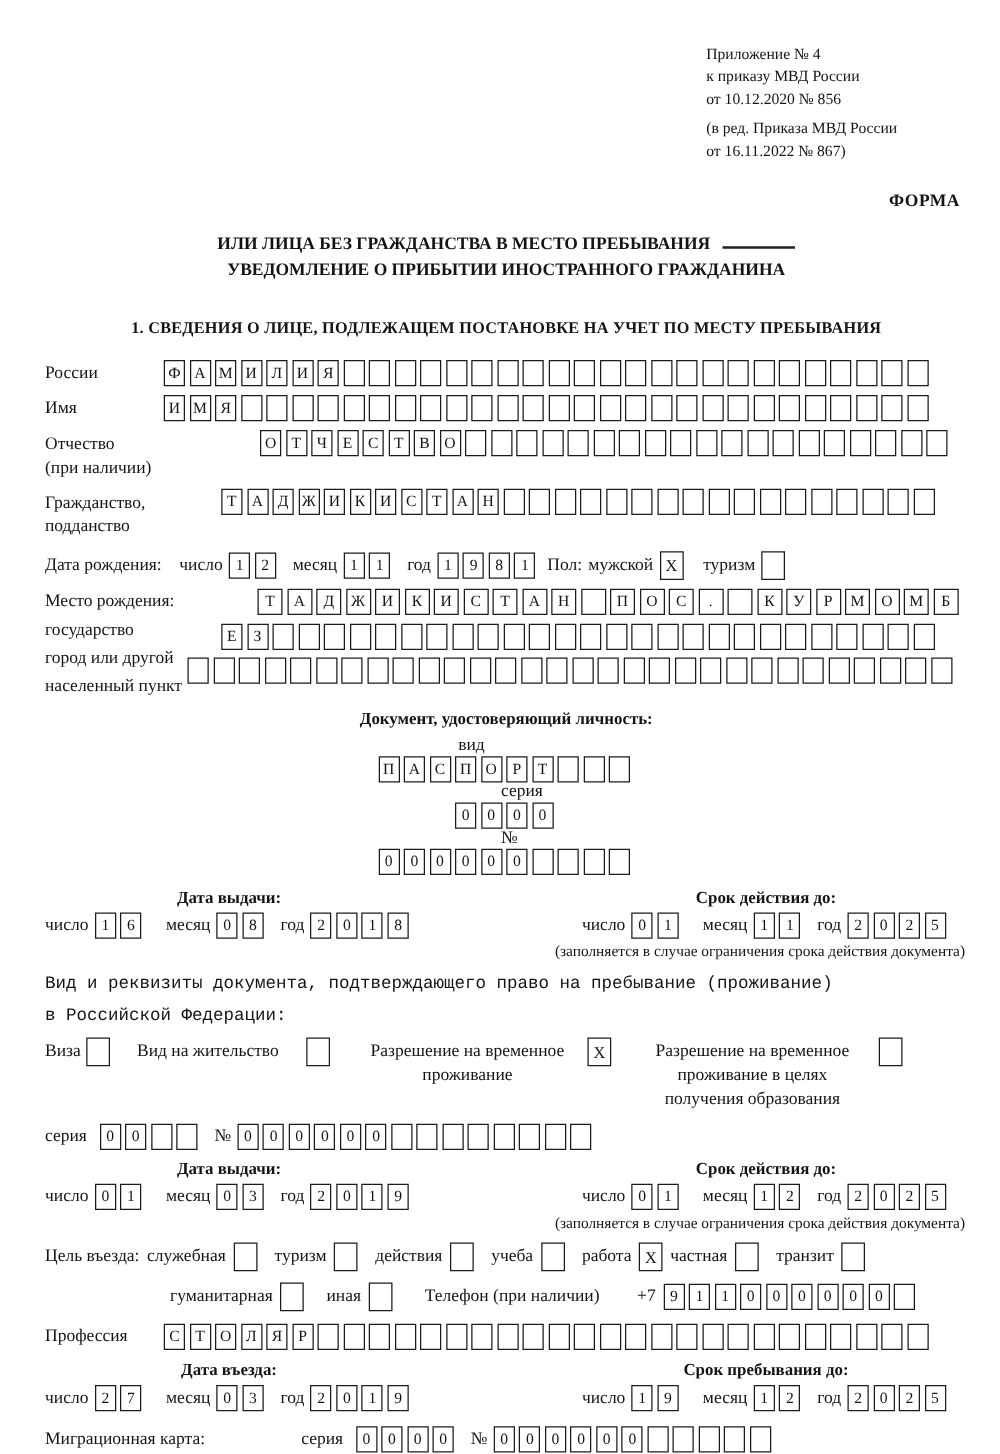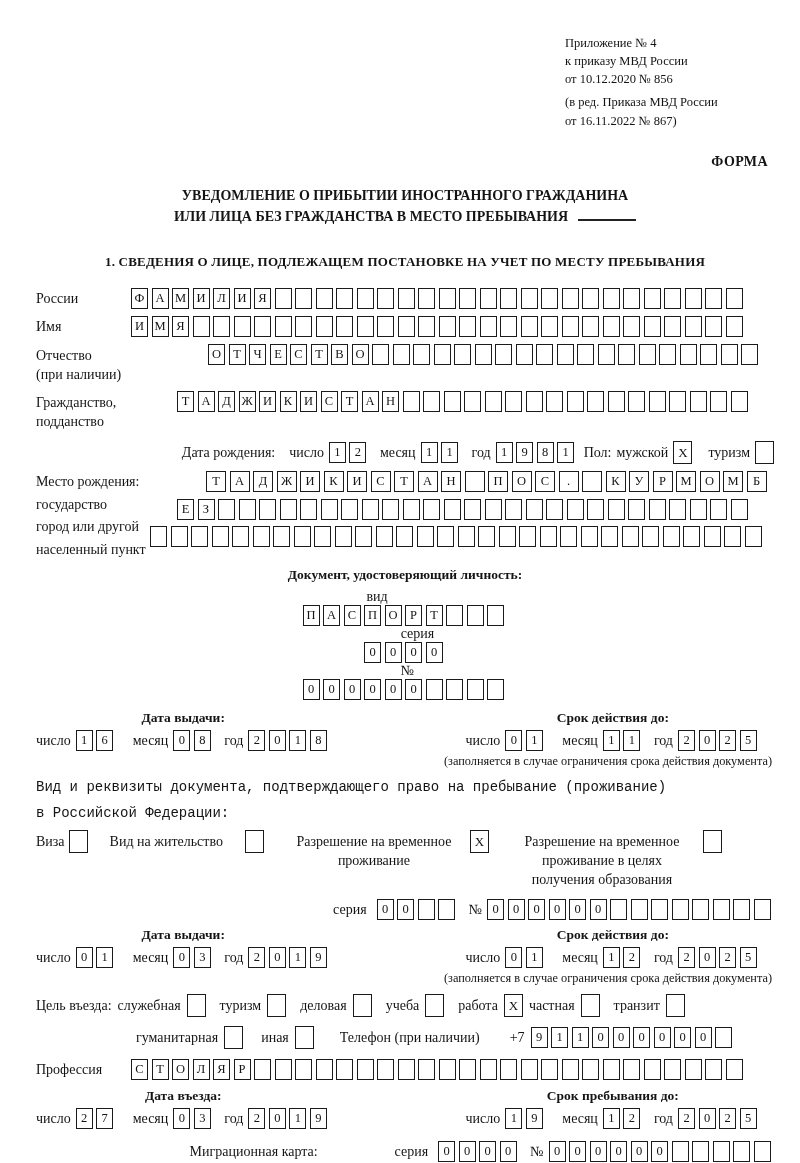--- a/index.html
+++ b/index.html
@@ -40,21 +40,21 @@
     font-size: 12.5px;
   }
   .wide .cell { width: 20px; }
   .cbox {
     width: 19px; height: 23px; border: 1.4px solid #1b1b1b; flex: none;
     display: inline-flex; align-items: center; justify-content: center;
     font-size: 13px;
   }
 
   
-  .inline { display: flex; align-items: center; justify-content: flex-end; }
+  .inline { display: flex; align-items: center; }
   .dlbl { margin-right: 5px; }
   .gap10 { margin-left: 10px; } .gap16 { margin-left: 16px; } .gap30 { margin-left: 30px; }
 
   .dates { display: flex; margin-top: 10px; }
   .dgroup {}
   .dgroup.rgt { margin-left: auto; margin-right: 14px; }
   .dtitle { text-align: center; font-size: 13.5px; font-weight: bold; margin-bottom: 4px; }
   .note { text-align: right; font-size: 12.3px; margin: 3px 2px 8px 0; }
 
   
@@ -91,24 +91,24 @@
   <div class="hdr">
     <div>Приложение № 4</div>
     <div>к приказу МВД России</div>
     <div>от 10.12.2020 № 856</div>
     <div class="sub">(в ред. Приказа МВД России</div>
     <div>от 16.11.2022 № 867)</div>
   </div>
   <div class="forma">ФОРМА</div>
 
   <div class="title">
-    <div>УВЕДОМЛЕНИЕ О ПРИБЫТИИ ИНОСТРАННОГО ГРАЖДАНИНА</div>
     <div>
       <span>ИЛИ ЛИЦА БЕЗ ГРАЖДАНСТВА В МЕСТО ПРЕБЫВАНИЯ</span><span class="underline"></span>
     </div>
+    <div>УВЕДОМЛЕНИЕ О ПРИБЫТИИ ИНОСТРАННОГО ГРАЖДАНИНА</div>
   </div>
 
   <div class="sec">1. СВЕДЕНИЯ О ЛИЦЕ, ПОДЛЕЖАЩЕМ ПОСТАНОВКЕ НА УЧЕТ ПО МЕСТУ ПРЕБЫВАНИЯ</div>
 
   <div class="body">
 
     <div class="frow">
       <span class="flabel w95">России</span>
       <span class="cells">
           <span class="cell">Ф</span>
@@ -557,21 +557,21 @@
       </div>
     </div>
     <div class="note">(заполняется в случае ограничения срока действия документа)</div>
 
     <div class="purpose1">
       <span class="olabel">Цель въезда:</span>
       <span class="olabel">служебная</span>
       <span class="cbox"></span>
       <span class="olabel">туризм</span>
       <span class="cbox"></span>
-      <span class="olabel">деловая</span>
+      <span class="olabel">действия</span>
       <span class="cbox"></span>
       <span class="olabel">учеба</span>
       <span class="cbox"></span>
       <span class="olabel">работа</span>
       <span class="cbox" style="margin-right:6px;">X</span>
       <span class="olabel">частная</span>
       <span class="cbox"></span>
       <span class="olabel">транзит</span>
       <span class="cbox" style="margin-right:0;"></span>
     </div>

